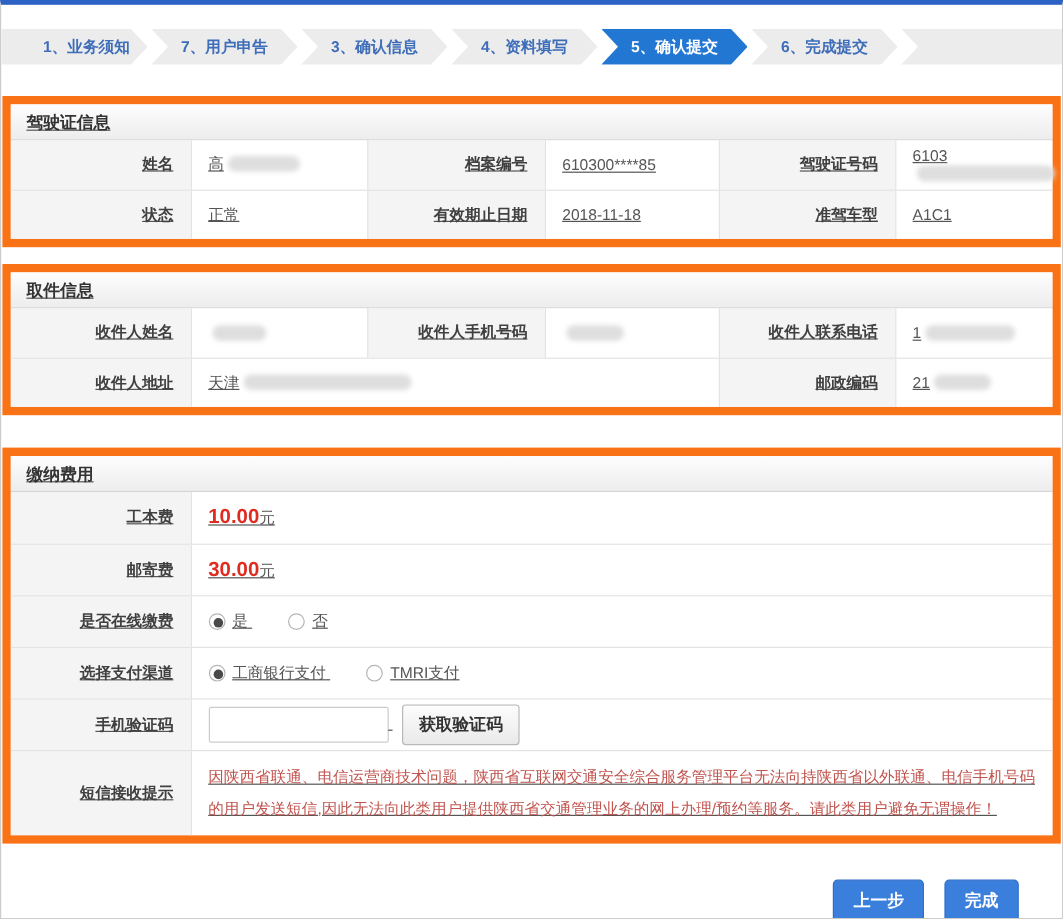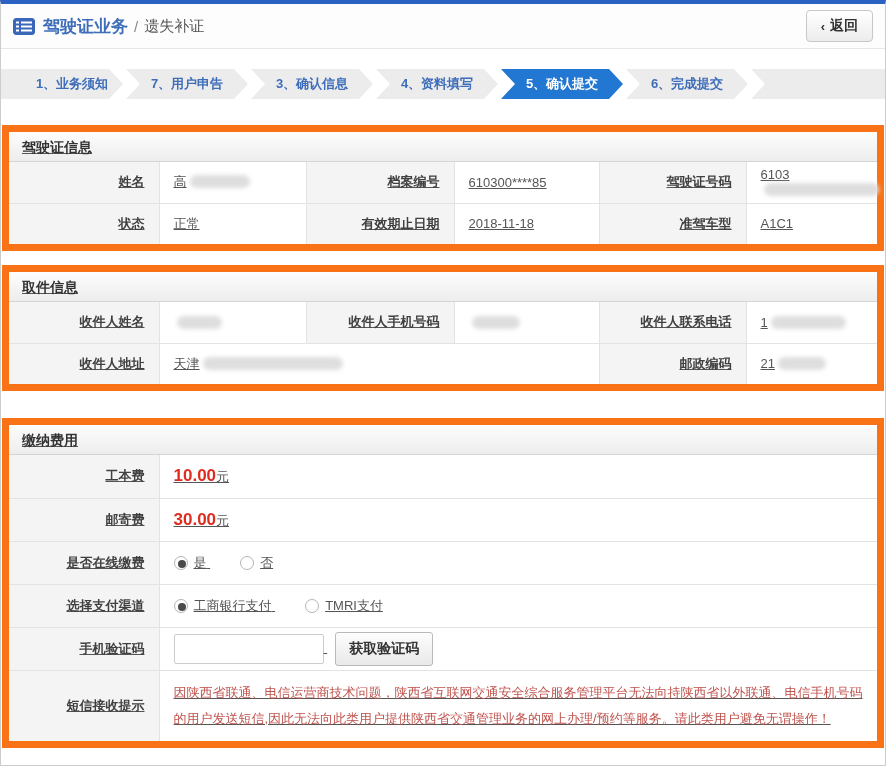--- a/index.html
+++ b/index.html
@@ -53,39 +53,20 @@
   td.notice-cell{padding:9px 14px;line-height:26px;color:var(--notice-red);font-size:13px;height:68px;}
   
   .footer{margin-top:30px;text-align:right;padding-right:36px;}
   .btn-primary{background:var(--primary);color:#fff;border:1px solid #2f6fc9;border-radius:4px;padding:8px 16px;font-size:14px;font-weight:bold;cursor:pointer;margin-left:13px;}
 </style>
 </head>
 <body>
 
 <div class="page">
 
-  <div class="header">
-    <svg class="hdr-icon" viewBox="0 0 22 17">
-      <rect x="0.5" y="0.5" width="21" height="16" rx="2.5" fill="#3a67b8" stroke="#3a67b8"></rect>
-      <rect x="3" y="3.5" width="3" height="2" fill="#fff"></rect>
-      <rect x="8" y="3.5" width="11" height="2" fill="#fff"></rect>
-      <rect x="3" y="7.5" width="3" height="2" fill="#fff"></rect>
-      <rect x="8" y="7.5" width="11" height="2" fill="#fff"></rect>
-      <rect x="3" y="11.5" width="3" height="2" fill="#fff"></rect>
-      <rect x="8" y="11.5" width="11" height="2" fill="#fff"></rect>
-    </svg>
-    <span class="title-main">驾驶证业务</span>
-    <span class="title-sep">/</span>
-    <span class="title-sub">遗失补证</span>
-    <span class="spacer"></span>
-    <button class="btn-back">
-      <span class="chev">‹</span>
-      <span>返回</span>
-    </button>
-  </div>
 
   <div class="wizard" id="wizard">
       <div class="step">1、业务须知</div>
       <div class="step">7、用户申告</div>
       <div class="step">3、确认信息</div>
       <div class="step">4、资料填写</div>
       <div class="step active">5、确认提交</div>
       <div class="step">6、完成提交</div>
       <div class="step-filler"></div>
     </div>

